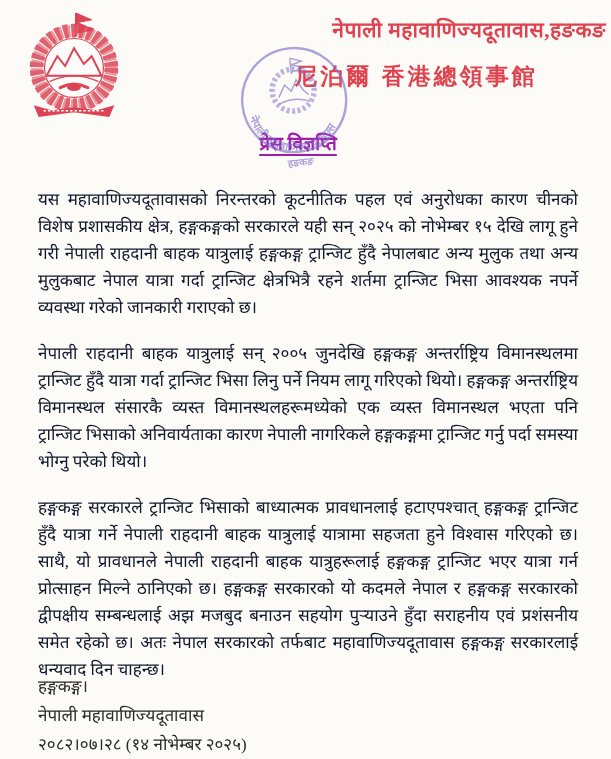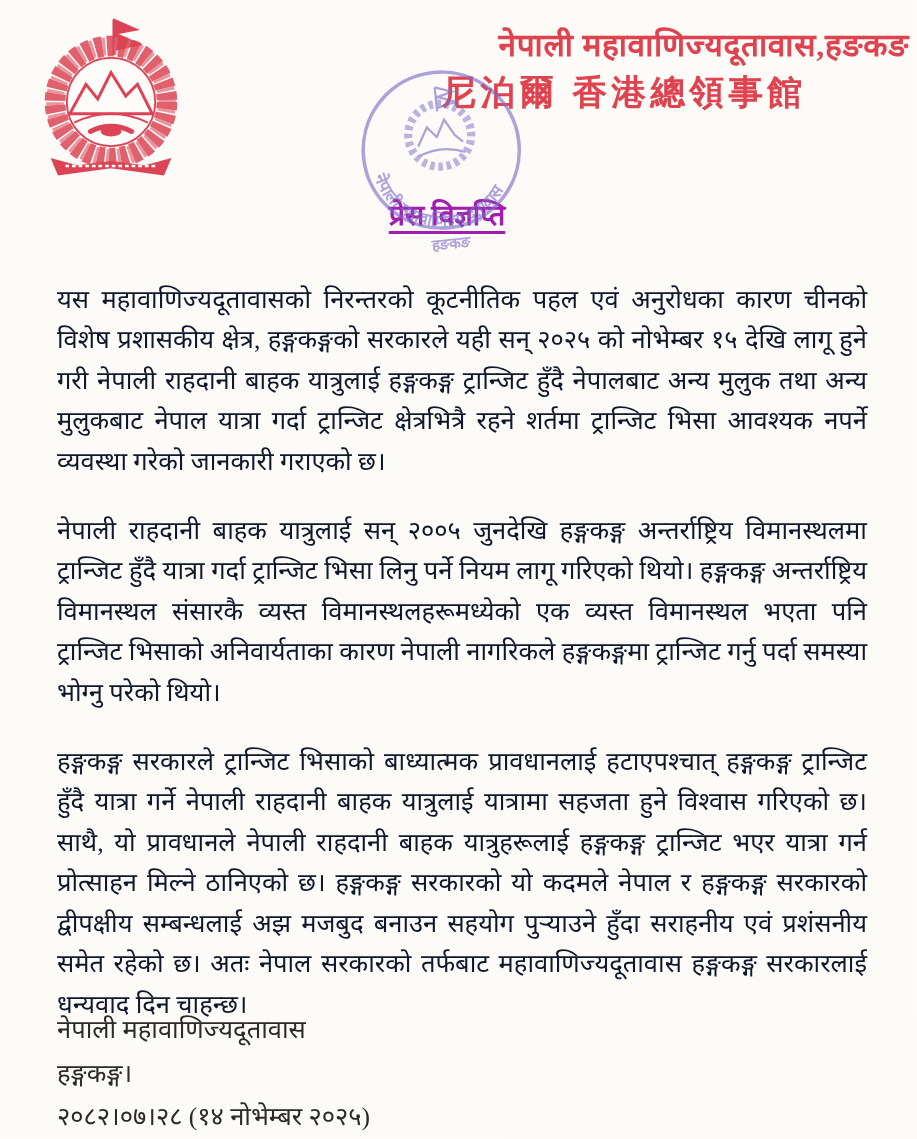--- a/index.html
+++ b/index.html
@@ -6,21 +6,21 @@
   .page{
     position:relative;width:611px;height:759px;overflow:hidden;
     background:#fcfbf8;
     font-family:"Liberation Serif","DejaVu Serif",serif;
   }
   
   .emblem{position:absolute;left:20px;top:8px;width:108px;height:118px;}
   .letterhead{position:absolute;left:226px;top:15px;width:380px;text-align:center;color:#e04350;}
   .hdr-np{font-size:21px;font-weight:bold;letter-spacing:.5px;font-family:"Liberation Serif","DejaVu Serif",serif;text-align:right;}
   .hdr-en{font-size:19px;font-weight:bold;margin-top:2px;font-family:"Liberation Sans","DejaVu Sans",sans-serif;}
-  .hdr-zh{font-size:23px;font-weight:bold;letter-spacing:3px;margin-top:3px;font-family:"Liberation Sans","DejaVu Sans",sans-serif;}
+  .hdr-zh{font-size:23px;font-weight:bold;letter-spacing:3px;margin-top:18px;font-family:"Liberation Sans","DejaVu Sans",sans-serif;}
   
   .stamp{position:absolute;left:235px;top:42px;width:120px;height:132px;pointer-events:none;z-index:3;}
   .stamp svg{opacity:.62;transform:rotate(-6deg);}
   
   .doc-title{
     position:absolute;top:130px;left:0;width:596px;text-align:center;
     font-size:19px;font-weight:bold;color:#a21caf;
     text-decoration:underline;text-underline-offset:4px;text-decoration-thickness:1.5px;
   }
   
@@ -91,18 +91,18 @@
 
   <div class="doc-title">प्रेस विज्ञप्ति</div>
 
   <div class="body-text">
     <p>यस महावाणिज्यदूतावासको निरन्तरको कूटनीतिक पहल एवं अनुरोधका कारण चीनको विशेष प्रशासकीय क्षेत्र, हङ्गकङ्गको सरकारले यही सन् २०२५ को नोभेम्बर १५ देखि लागू हुने गरी नेपाली राहदानी बाहक यात्रुलाई हङ्गकङ्ग ट्रान्जिट हुँदै नेपालबाट अन्य मुलुक तथा अन्य मुलुकबाट नेपाल यात्रा गर्दा ट्रान्जिट क्षेत्रभित्रै रहने शर्तमा ट्रान्जिट भिसा आवश्यक नपर्ने व्यवस्था गरेको जानकारी गराएको छ।</p>
     <p>नेपाली राहदानी बाहक यात्रुलाई सन् २००५ जुनदेखि हङ्गकङ्ग अन्तर्राष्ट्रिय विमानस्थलमा ट्रान्जिट हुँदै यात्रा गर्दा ट्रान्जिट भिसा लिनु पर्ने नियम लागू गरिएको थियो।  हङ्गकङ्ग अन्तर्राष्ट्रिय विमानस्थल संसारकै व्यस्त विमानस्थलहरूमध्येको एक व्यस्त विमानस्थल भएता पनि ट्रान्जिट भिसाको अनिवार्यताका कारण नेपाली नागरिकले हङ्गकङ्गमा ट्रान्जिट गर्नु पर्दा समस्या भोग्नु परेको थियो।</p>
     <p>हङ्गकङ्ग सरकारले ट्रान्जिट भिसाको बाध्यात्मक प्रावधानलाई हटाएपश्चात् हङ्गकङ्ग ट्रान्जिट हुँदै यात्रा गर्ने नेपाली राहदानी बाहक यात्रुलाई यात्रामा सहजता हुने विश्वास गरिएको छ।  साथै, यो प्रावधानले नेपाली राहदानी बाहक यात्रुहरूलाई हङ्गकङ्ग ट्रान्जिट भएर यात्रा गर्न प्रोत्साहन मिल्ने ठानिएको छ।  हङ्गकङ्ग सरकारको यो कदमले नेपाल र हङ्गकङ्ग सरकारको द्वीपक्षीय सम्बन्धलाई अझ मजबुद बनाउन सहयोग पुऱ्याउने हुँदा सराहनीय एवं प्रशंसनीय समेत रहेको छ।  अतः नेपाल सरकारको तर्फबाट महावाणिज्यदूतावास हङ्गकङ्ग सरकारलाई धन्यवाद दिन चाहन्छ।</p>
   </div>
 
   <div class="sig-block">
+    <div>हङ्गकङ्ग।</div>
     <div>नेपाली महावाणिज्यदूतावास</div>
-    <div>हङ्गकङ्ग।</div>
     <div>२०८२।०७।२८ (१४ नोभेम्बर २०२५)</div>
   </div>
 
 </div>
 
 </body></html>

